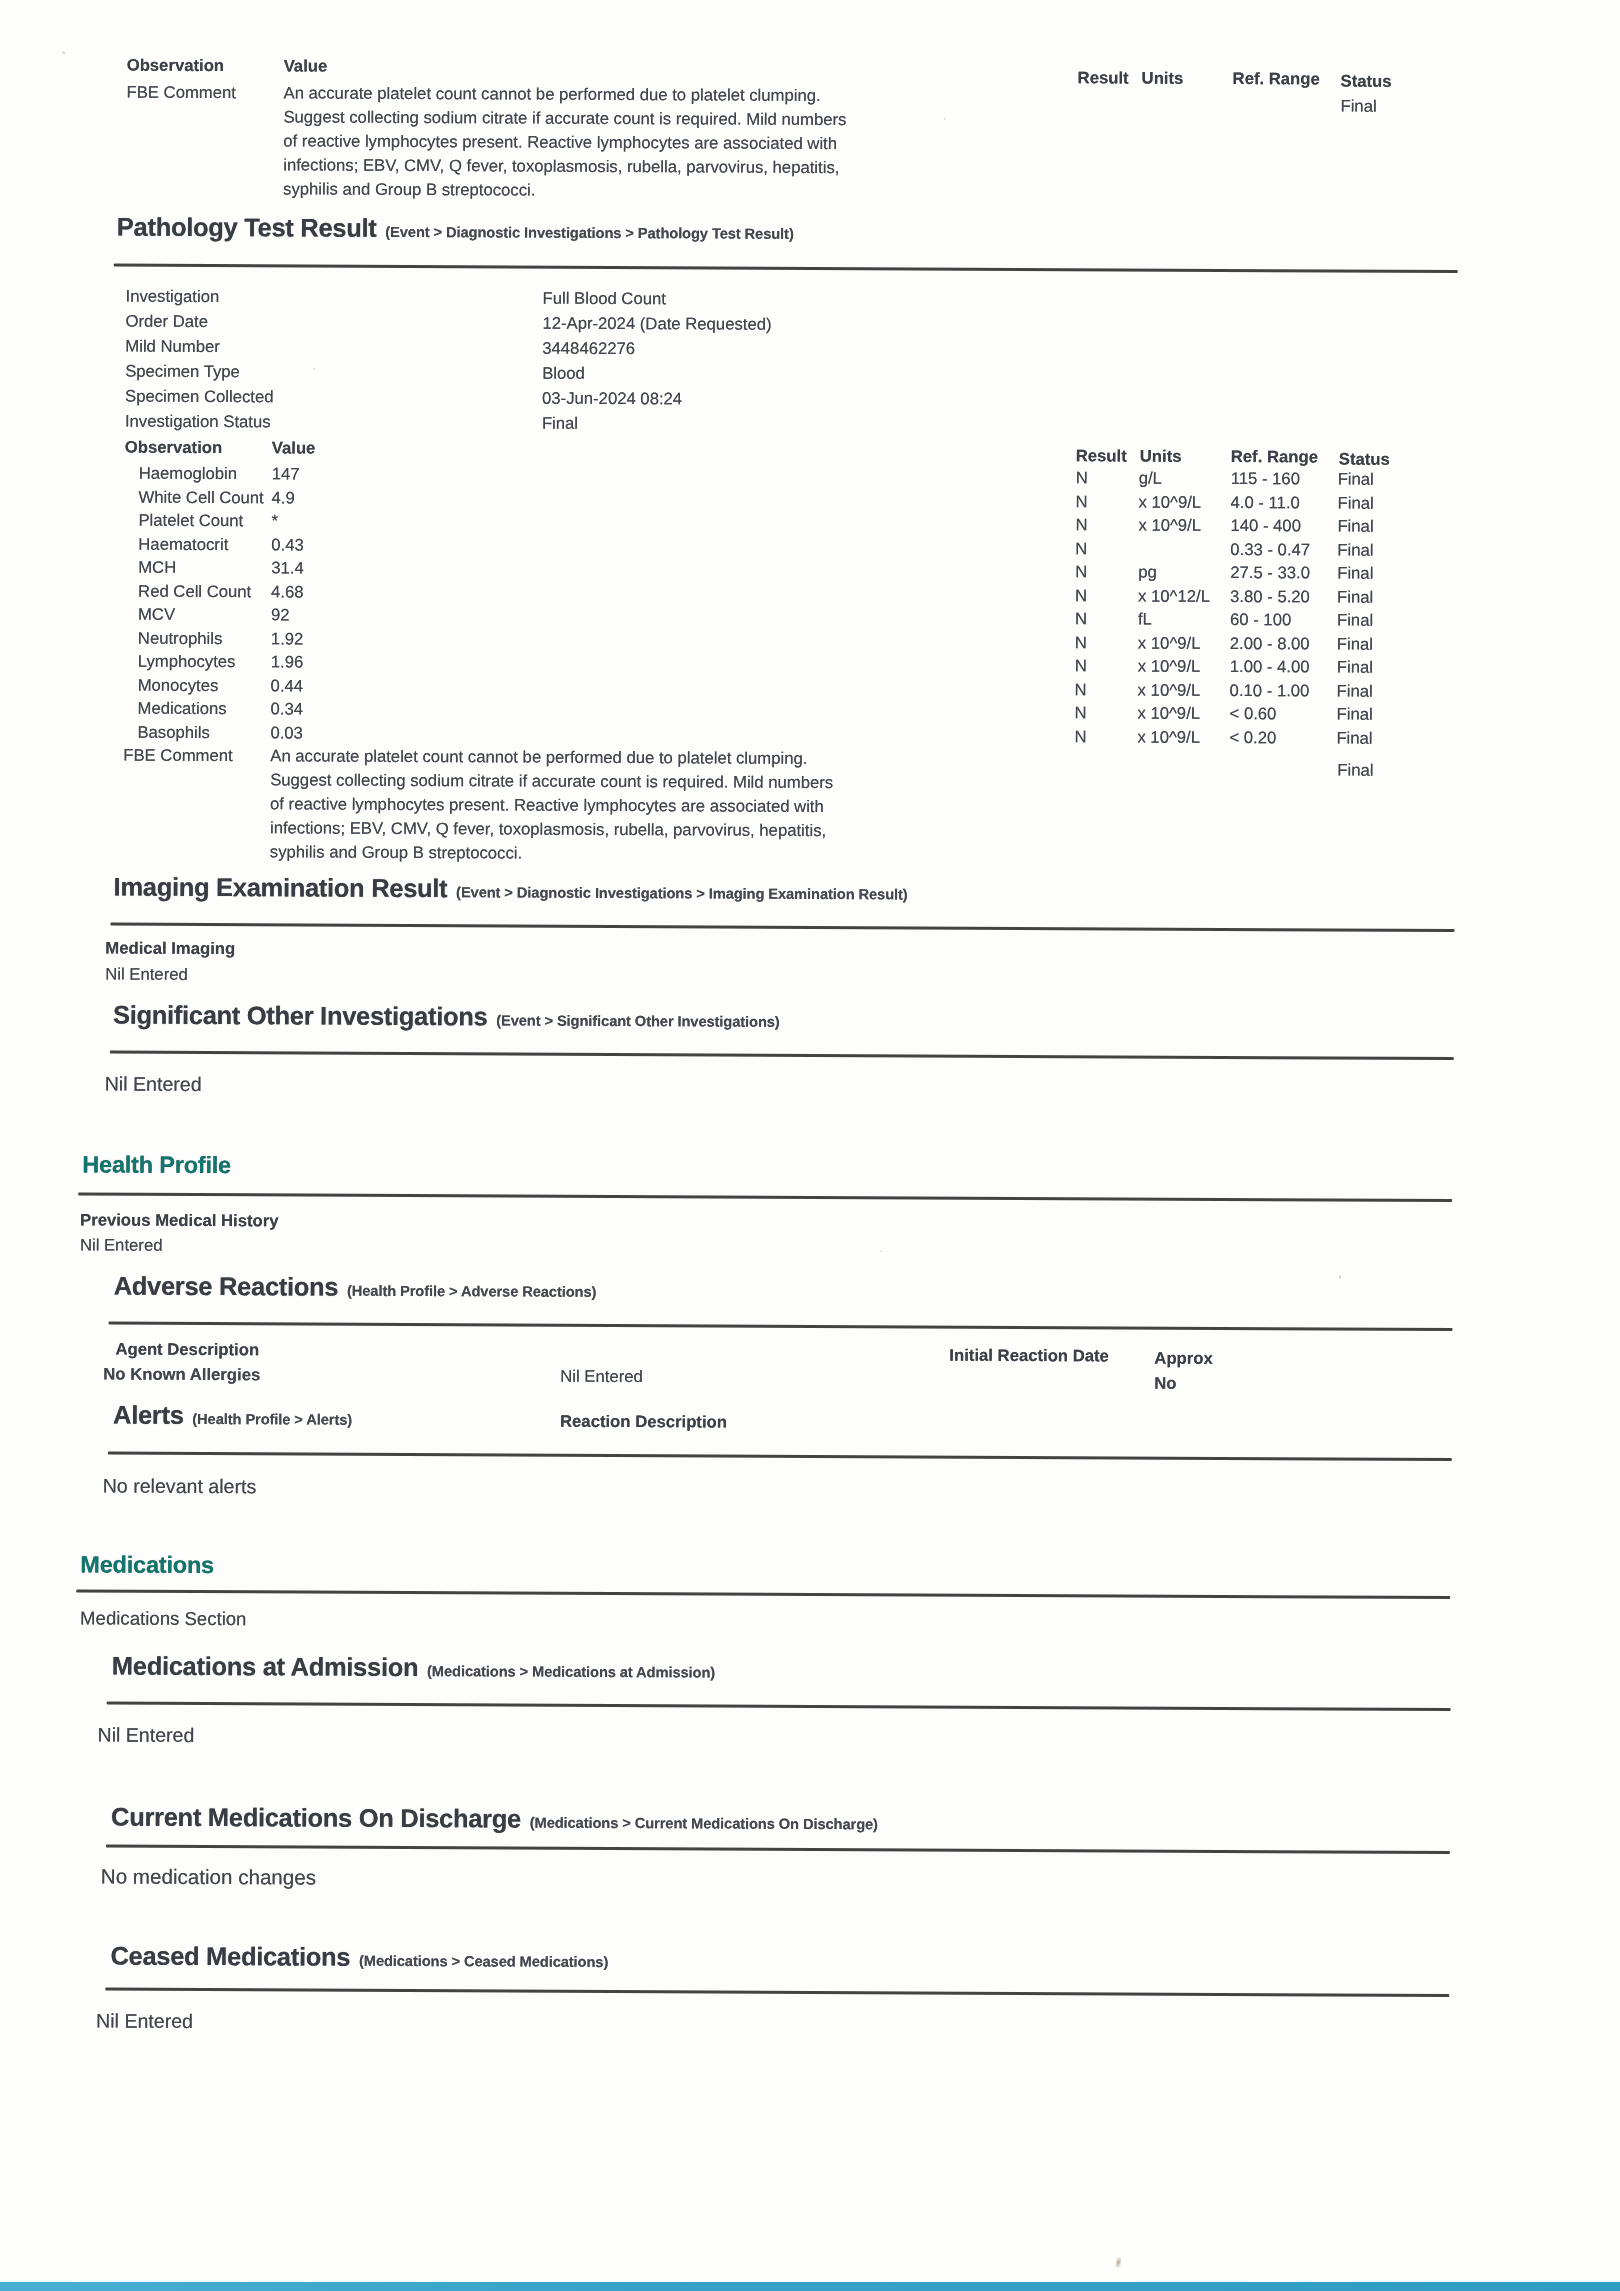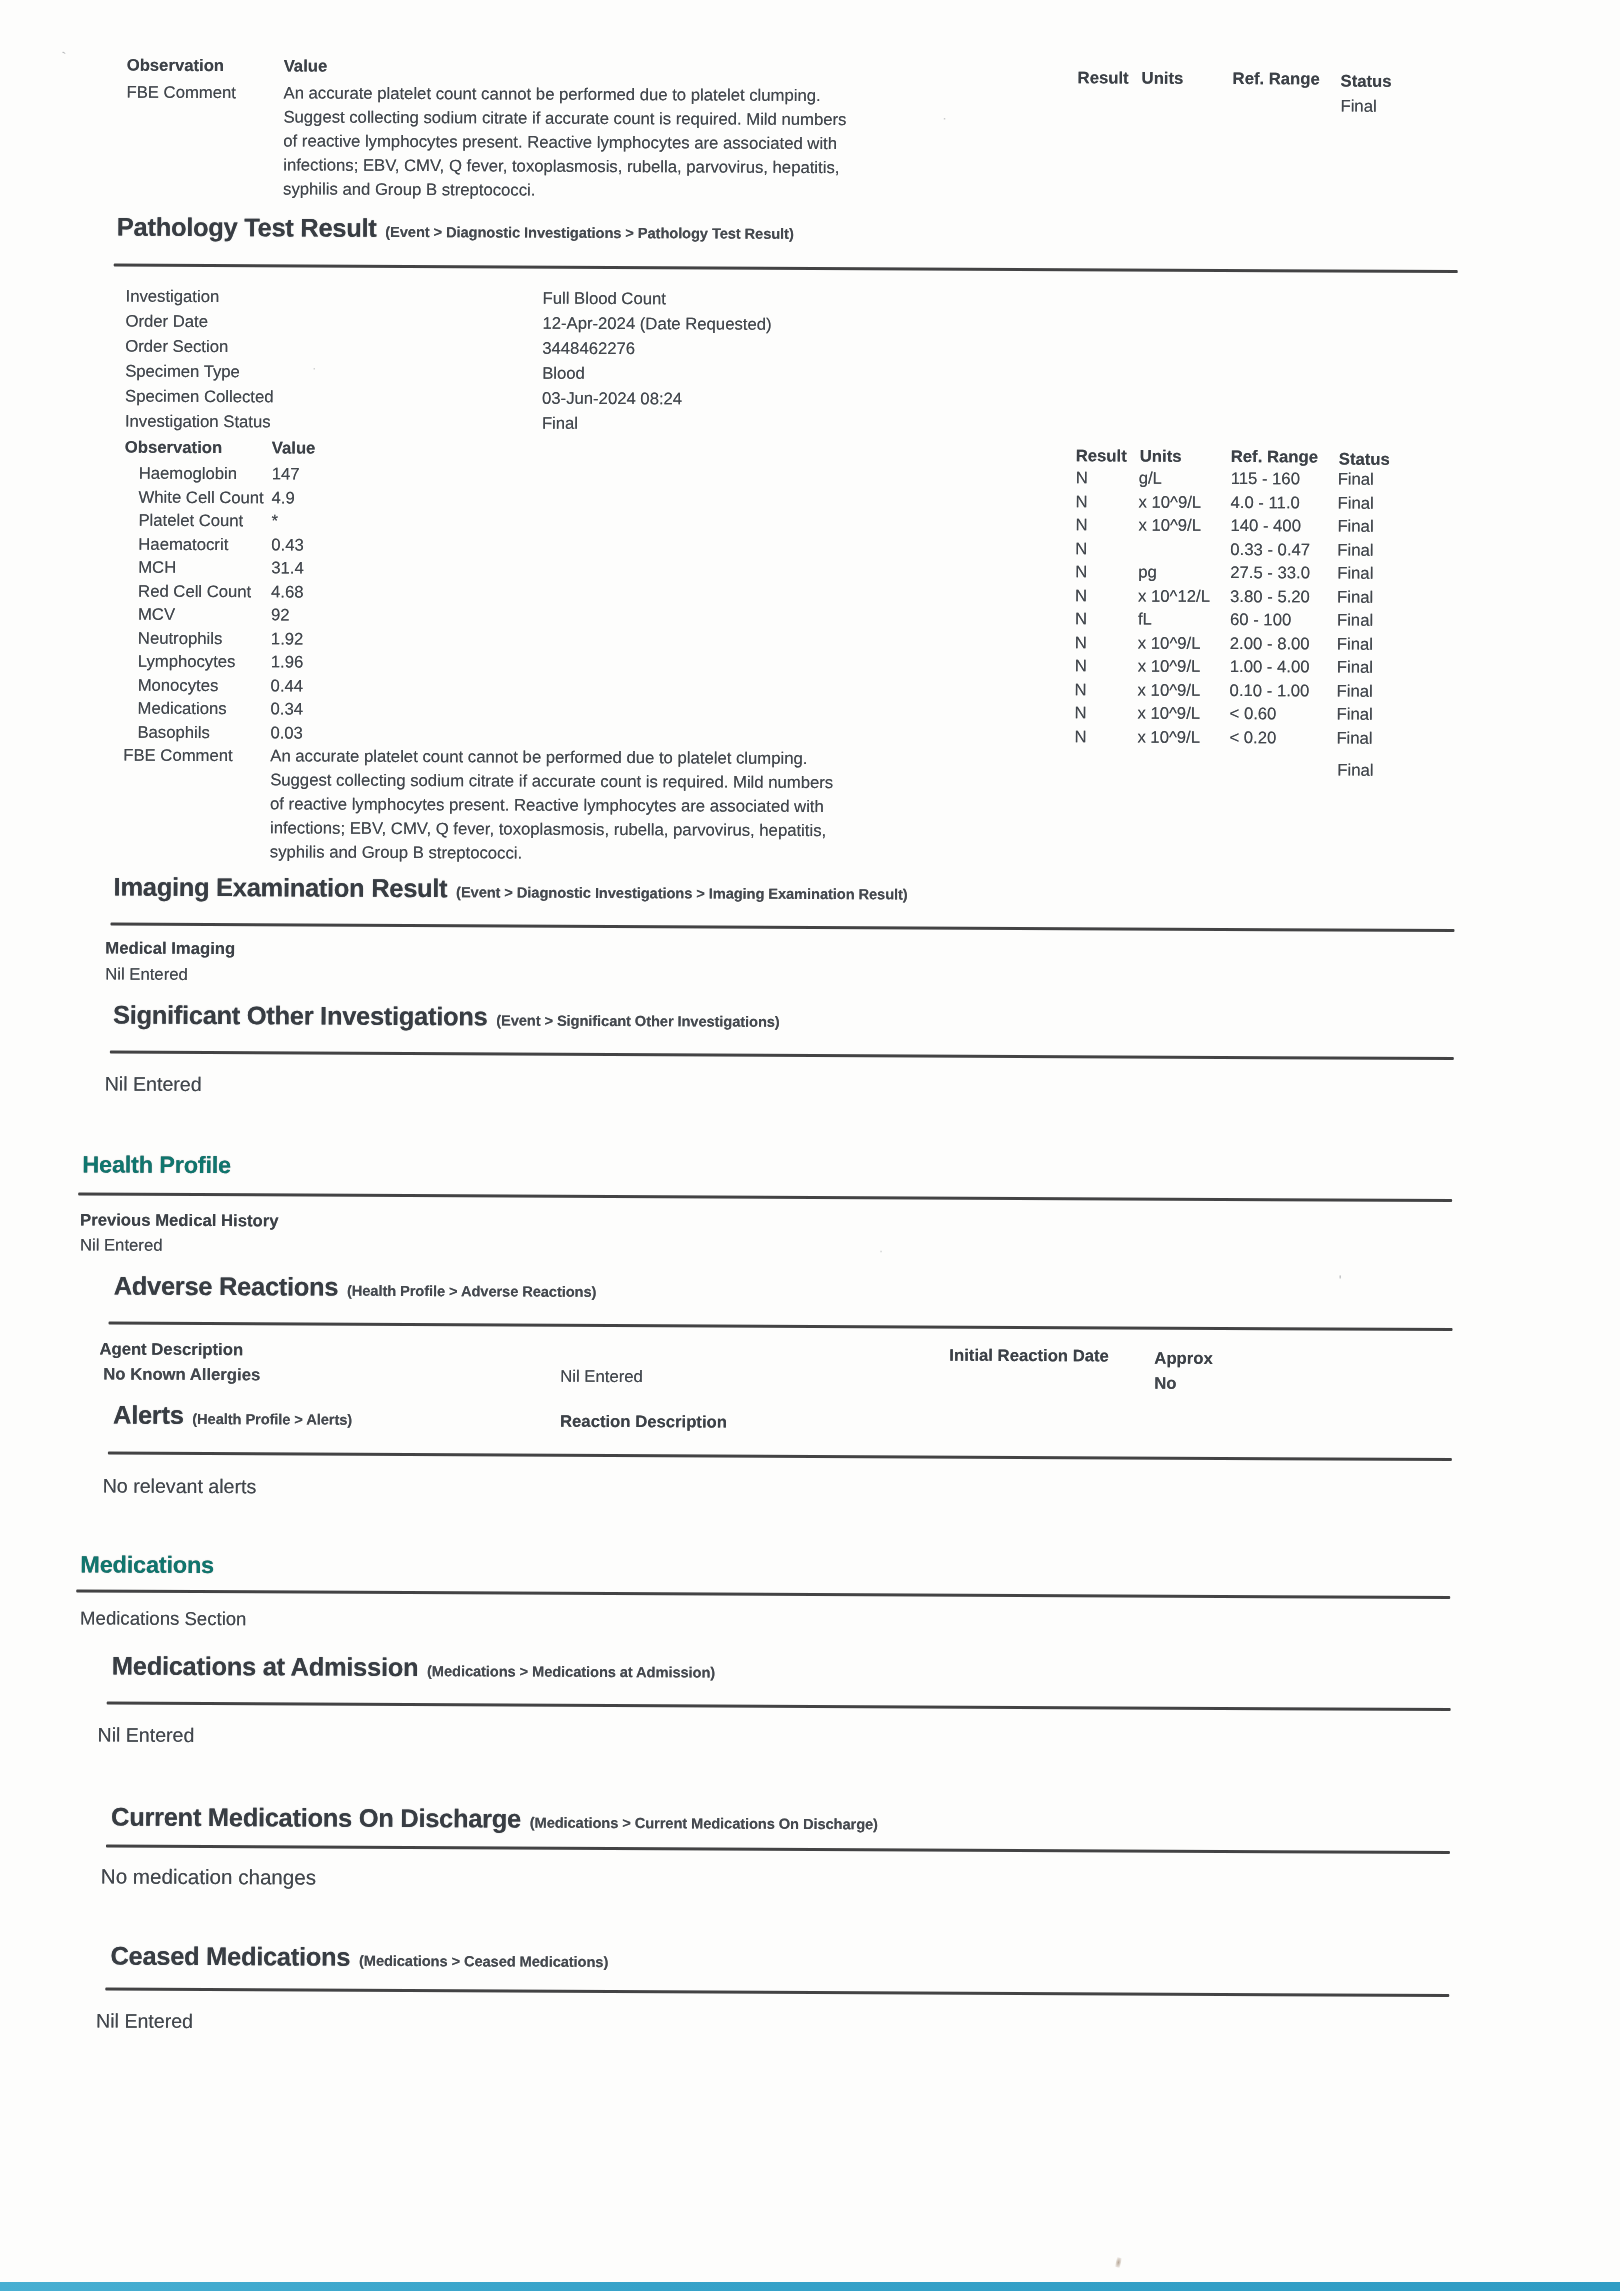--- a/index.html
+++ b/index.html
@@ -84,21 +84,21 @@
       <div class="abs" style="left:127px;top:286px;width:1372px;height:157px;" id="path-fields">
           <div class="frow txt" style="top: 0px;">
             <span class="f-label">Investigation</span>
             <span class="f-value">Full Blood Count</span>
           </div>
           <div class="frow txt" style="top: 25px;">
             <span class="f-label">Order Date</span>
             <span class="f-value">12-Apr-2024 (Date Requested)</span>
           </div>
           <div class="frow txt" style="top: 50px;">
-            <span class="f-label">Order Section</span>
+            <span class="f-label">Mild Number</span>
             <span class="f-value">3448462276</span>
           </div>
           <div class="frow txt" style="top: 75px;">
             <span class="f-label">Specimen Type</span>
             <span class="f-value">Blood</span>
           </div>
           <div class="frow txt" style="top: 100px;">
             <span class="f-label">Specimen Collected</span>
             <span class="f-value">03-Jun-2024 08:24</span>
           </div>
@@ -248,21 +248,21 @@
       <span class="abs txt bold" style="left:86px;top:1210px;">Previous Medical History</span>
       <span class="abs txt" style="left:86px;top:1235px;">Nil Entered</span>
     </div>
 
     <div>
       <div class="h2row" style="left:120px;top:1271px;">
         <span class="h2">Adverse Reactions</span>
         <span class="crumb"><span class="cpre">(Health Profile &gt; </span><span>Adverse Reactions)</span></span>
       </div>
       <div class="rule" style="left:115px;top:1321px;width:1344px;"></div>
-      <span class="abs txt bold" style="left:106px;top:1339px;">Agent Description</span>
+      <span class="abs txt bold" style="left:122px;top:1339px;">Agent Description</span>
       <span class="abs txt bold" style="left:567px;top:1409px;">Reaction Description</span>
       <span class="abs txt bold" style="left:956px;top:1341px;">Initial Reaction Date</span>
       <span class="abs txt bold" style="left:1161px;top:1343px;">Approx</span>
       <span class="abs txt" style="left:110px;top:1364px;font-weight:bold;">No Known Allergies</span>
       <span class="abs txt" style="left:567px;top:1364px;">Nil Entered</span>
       <span class="abs txt" style="left:956px;top:1364px;"></span>
       <span class="abs txt" style="left:1161px;top:1368px;font-weight:bold;">No</span>
     </div>
 
     <div>

